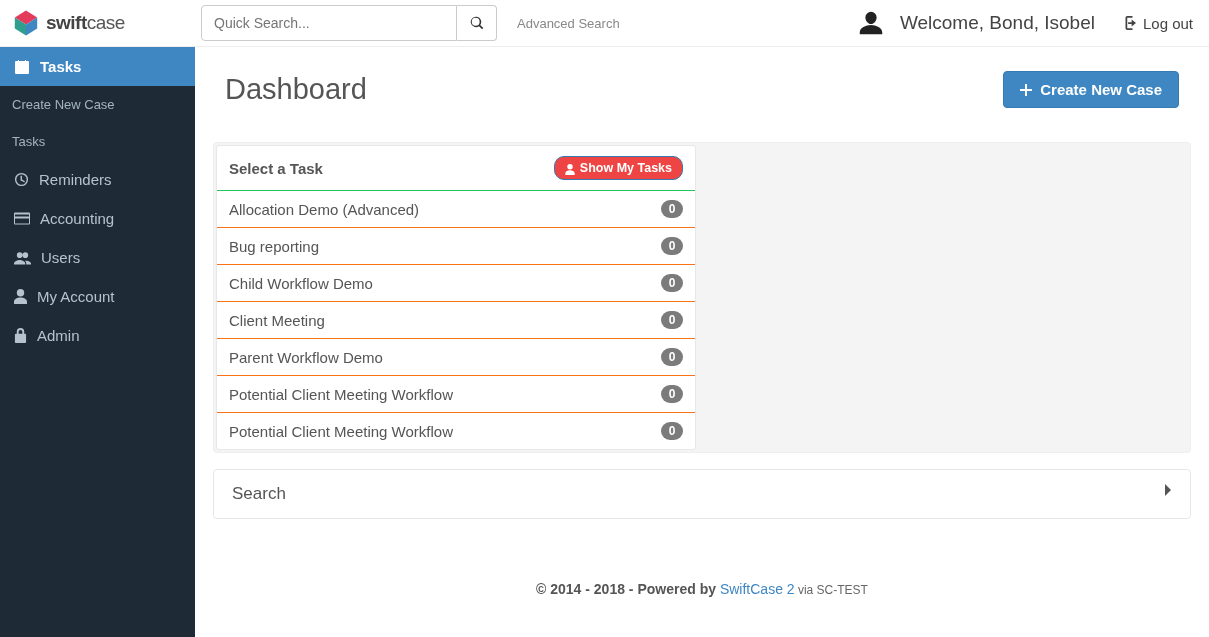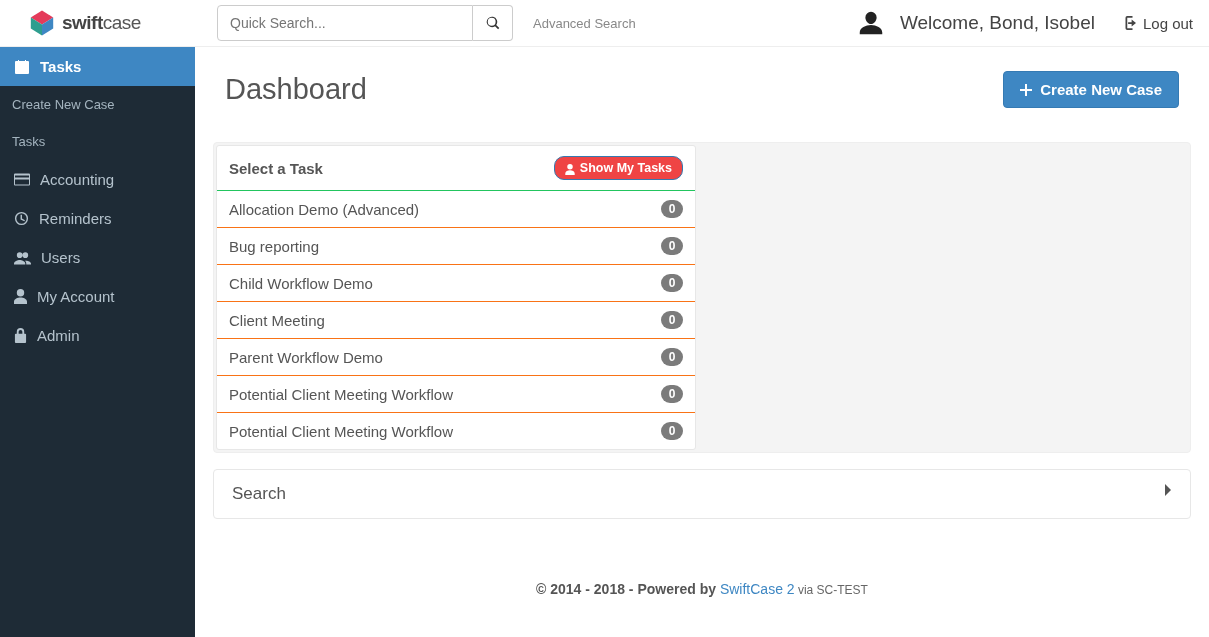--- a/index.html
+++ b/index.html
@@ -1,18 +1,18 @@
 <!DOCTYPE html>
 <html><head>
   <meta charset="utf-8">
   <style>
     * { margin: 0; padding: 0; box-sizing: border-box; }
     body { font-family: -apple-system, BlinkMacSystemFont, "Segoe UI", Helvetica, Arial, sans-serif; font-size: 14px; color: #555; background: #fff; }
     
-    .topbar { display: flex; align-items: center; height: 47px; border-bottom: 1px solid #eee; padding: 0 16px 0 16px; }
+    .topbar { display: flex; align-items: center; height: 47px; border-bottom: 1px solid #eee; padding: 0 16px 0 0; }
     .logo-wrap { display: flex; align-items: center; padding: 0 12px; width: 195px; }
     .logo-svg { width: 28px; height: 28px; margin-right: 6px; }
     .logo-text { font-size: 19px; color: #555; font-weight: 500; letter-spacing: -0.5px; }
     .logo-text .bold { font-weight: 700; color: #444;}
     
     .search-group { display: flex; margin-left: 6px;}
     .search-input { width: 256px; height: 36px; border: 1px solid #ccc; border-radius: 4px 0 0 4px; padding: 0 12px; font-size: 14px; color: #555; }
     .search-btn { width: 40px; height: 36px; border: 1px solid #ccc; border-left: none; background: #fff; border-radius: 0 4px 4px 0; display:flex; align-items:center; justify-content:center; cursor: pointer;}
     .adv-search { color: #888; font-size: 13px; margin-left: 20px; text-decoration: none; }
     
@@ -99,30 +99,30 @@
       <svg width="16" height="16" viewBox="0 0 16 16">
           <path class="icon-fill-current" d="M2 2h12a1 1 0 0 1 1 1v11a1 1 0 0 1-1 1H2a1 1 0 0 1-1-1V3a1 1 0 0 1 1-1zm0 4h12v8H2V6zm2-5h1v2H4V1zm7 0h1v2h-1V1z"></path>
         </svg>
       <span class="label">Tasks</span>
     </div>
     <div class="sub-items">
       <div class="sub-item">Create New Case</div>
       <div class="sub-item">Tasks</div>
     </div>
     <div class="nav-item">
+      <svg width="15" height="15" viewBox="0 0 16 16">
+          <path class="icon-fill-current" d="M8 1a7 7 0 1 0 0 14A7 7 0 0 0 8 1zm0 12.5A5.5 5.5 0 1 1 8 2.5a5.5 5.5 0 0 1 0 11zM8.5 4H7v5l4 2 .7-1.2L8.5 8V4z"></path>
+        </svg>
+      <span class="label">Reminders</span>
+    </div>
+    <div class="nav-item">
       <svg width="16" height="13" viewBox="0 0 16 12">
           <path class="icon-fill-current" d="M1 0h14a1 1 0 0 1 1 1v10a1 1 0 0 1-1 1H1a1 1 0 0 1-1-1V1a1 1 0 0 1 1-1zm0 2v2h14V2H1zm0 4v5h14V6H1z"></path>
         </svg>
       <span class="label">Accounting</span>
-    </div>
-    <div class="nav-item">
-      <svg width="15" height="15" viewBox="0 0 16 16">
-          <path class="icon-fill-current" d="M8 1a7 7 0 1 0 0 14A7 7 0 0 0 8 1zm0 12.5A5.5 5.5 0 1 1 8 2.5a5.5 5.5 0 0 1 0 11zM8.5 4H7v5l4 2 .7-1.2L8.5 8V4z"></path>
-        </svg>
-      <span class="label">Reminders</span>
     </div>
     <div class="nav-item">
       <svg width="17" height="14" viewBox="0 0 18 14">
           <path class="icon-fill-current" d="M6 7a3 3 0 1 0 0-6 3 3 0 0 0 0 6zm6 0a3 3 0 1 0 0-6 3 3 0 0 0 0 6zM0 13c0-2.7 4-4 6-4s6 1.3 6 4v1H0v-1zm13 1v-1c0-1.2-.6-2.2-1.5-3 .5-.1 1-.1 1.5-.1 2 0 5 1.1 5 3.1v1h-5z"></path>
         </svg>
       <span class="label">Users</span>
     </div>
     <div class="nav-item">
       <svg width="13" height="15" viewBox="0 0 14 16">
           <path class="icon-fill-current" d="M7 8a4 4 0 1 0 0-8 4 4 0 0 0 0 8zm0 1c-3 0-7 1.5-7 4.5V16h14v-2.5C14 10.5 10 9 7 9z"></path>

